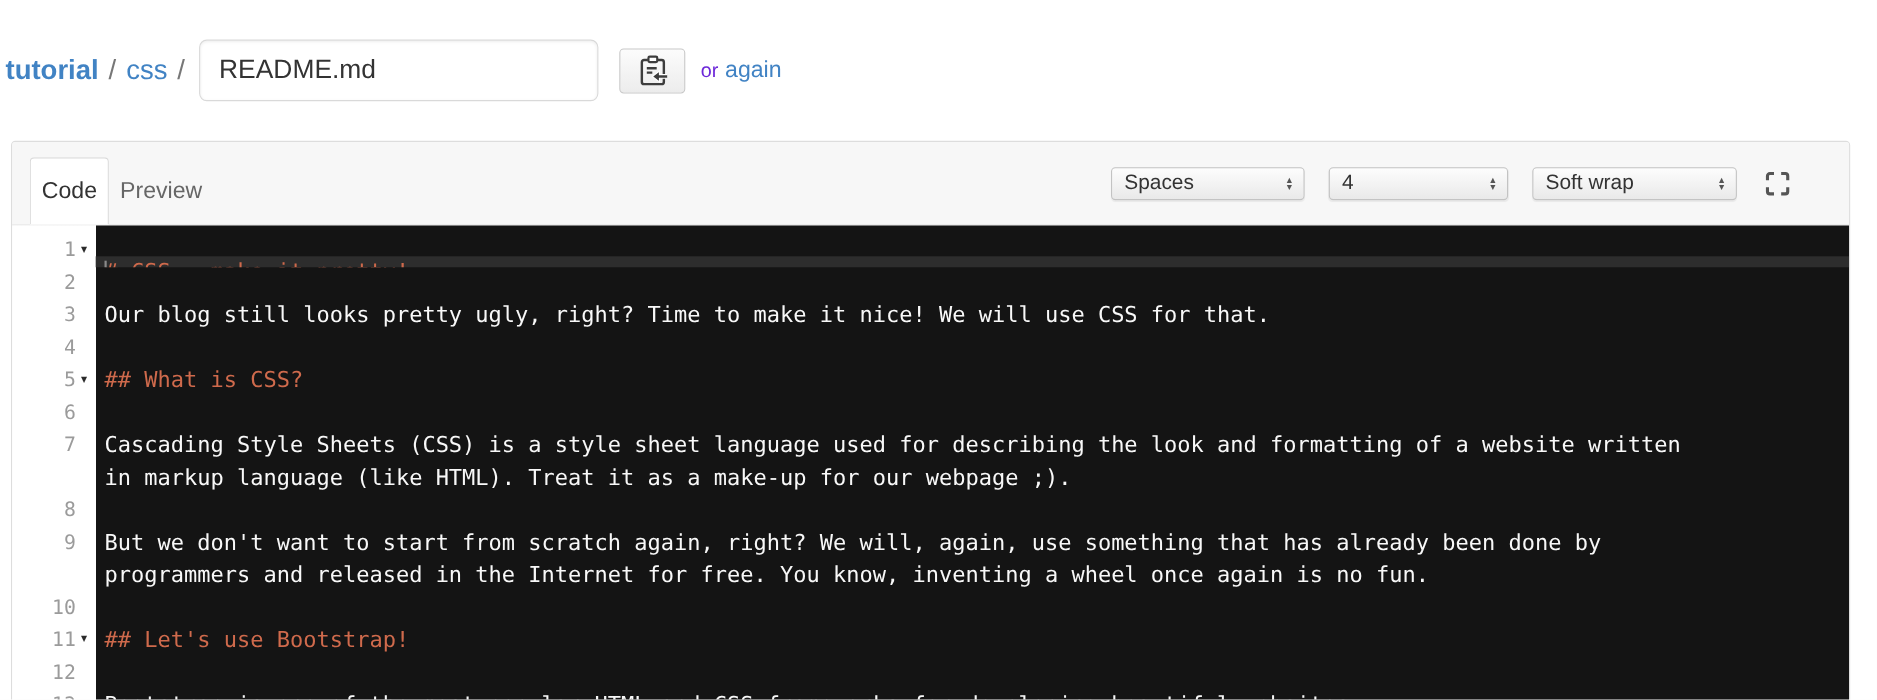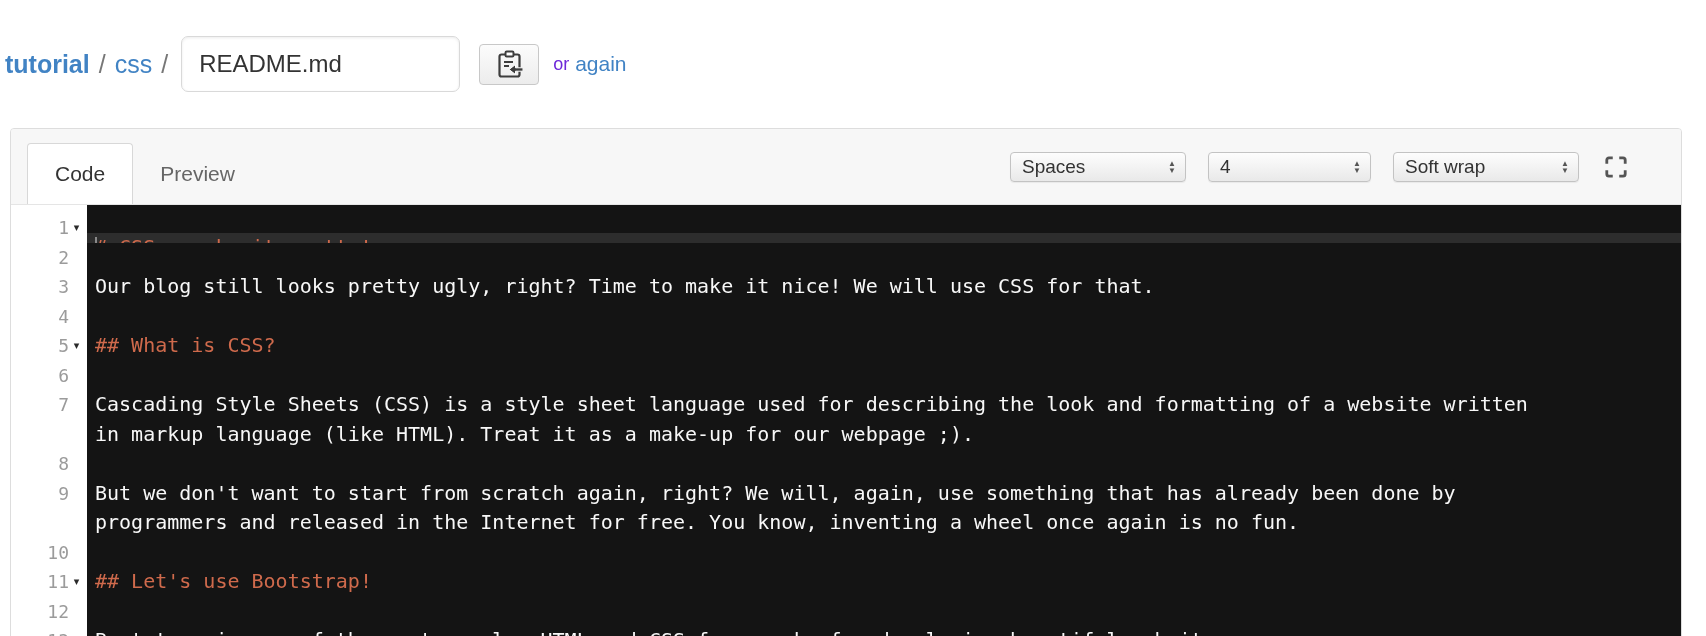--- a/index.html
+++ b/index.html
@@ -4,36 +4,36 @@
 <style>
   * { margin:0; padding:0; box-sizing:border-box; }
   html,body { background:#ffffff; width:1706px; height:636px; overflow:hidden;
               font-family:"Liberation Sans", sans-serif; position:relative; }
 
   
   .breadcrumb-bar { display:flex; align-items:center; padding:25px 10px 0 5px; height:103px; }
   .crumb { color:#4183c4; font-size:25px; text-decoration:none; cursor:pointer; }
   .crumb.repo { font-weight:bold; }
   .crumb-sep { color:#777; font-size:25px; margin:0 9px; }
-  .filename-input { width:279px; height:56px; border:1px solid #d9d9d9; border-radius:7px;
+  .filename-input { width:363px; height:56px; border:1px solid #d9d9d9; border-radius:7px;
                     font-size:24px; color:#333; padding:0 17px; margin-left:4px;
                     box-shadow:inset 0 1px 3px rgba(0,0,0,0.08);
                     font-family:"Liberation Sans", sans-serif; outline:none; }
   .copy-btn { margin-left:19px; width:60px; height:41px; border:1px solid #c8c8c8; border-radius:4px;
               background:linear-gradient(#fcfcfc,#ececec); display:flex; align-items:center;
               justify-content:center; cursor:pointer; }
   .or-label { color:#6d28d9; font-size:18px; margin-left:14px; }
   .cancel-link { color:#4183c4; font-size:21px; margin-left:6px; text-decoration:none; cursor:pointer; }
 
   
   .panel { position:absolute; left:10px; right:24px; top:128px; height:530px;
            border:1px solid #ddd; border-radius:4px 4px 0 0; overflow:hidden; background:#f7f7f7; }
   .panel-header { height:76px; background:#f7f7f7; display:flex; border-bottom:1px solid #e5e5e5; }
   .tabs { display:flex; align-self:flex-end; margin-left:16px; height:61px; }
-  .tab { display:flex; align-items:center; padding:0 27px; font-size:21px; color:#666; cursor:pointer; }
+  .tab { display:flex; align-items:center; padding:0 10px; font-size:21px; color:#666; cursor:pointer; }
   .tab.active { background:#fff; border:1px solid #d8d8d8; border-bottom:none;
                 border-radius:4px 4px 0 0; color:#333; }
 
   .controls { margin-left:auto; align-self:center; display:flex; align-items:center;
               gap:22px; margin-right:50px; }
   .select { position:relative; height:30px; border:1px solid #c3c3c3; border-radius:4px;
             background:linear-gradient(#fdfdfd,#e9e9e9); box-shadow:0 1px 1px rgba(0,0,0,0.06);
             display:flex; align-items:center; padding:0 28px 0 11px; font-size:19px; color:#333;
             cursor:pointer; }
   .select.w1 { width:176px; } .select.w2 { width:163px; } .select.w3 { width:186px; }

